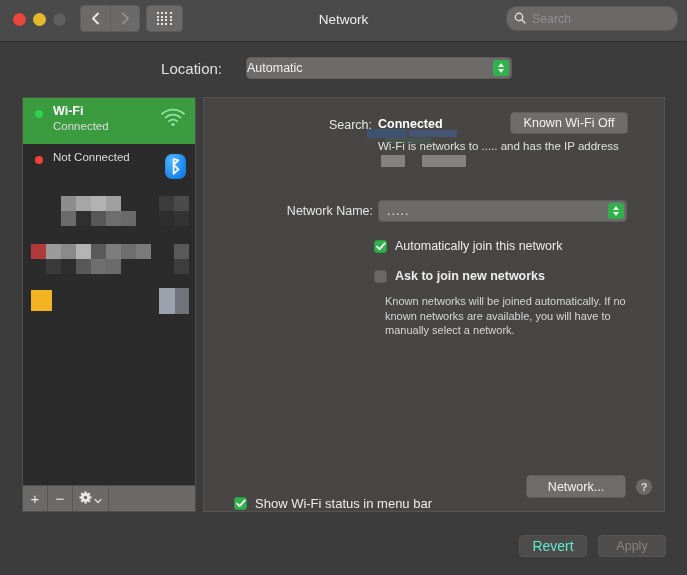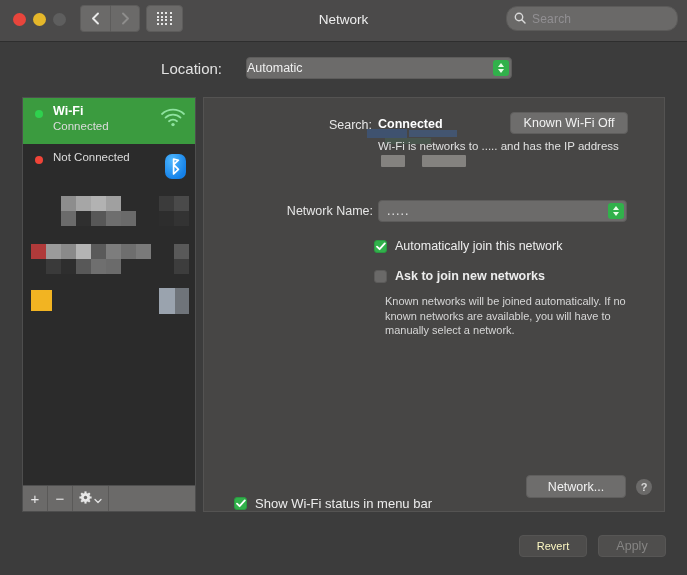--- a/index.html
+++ b/index.html
@@ -406,22 +406,22 @@
 
   
   #revert-btn {
     position: absolute;
     left: 519px; top: 535px;
     width: 68px; height: 22px;
     background: #4d4c4b;
     border: 1px solid #555453;
     border-radius: 4px;
     box-sizing: border-box;
-    font-size: 11px;
-    color: #fef9c3;
+    font-size: 14px;
+    color: #5eead4;
     display: flex; align-items: center; justify-content: center;
   }
   #apply-btn {
     position: absolute;
     left: 598px; top: 535px;
     width: 68px; height: 22px;
     background: #4f4e4d;
     border: 1px solid #575655;
     border-radius: 4px;
     box-sizing: border-box;

